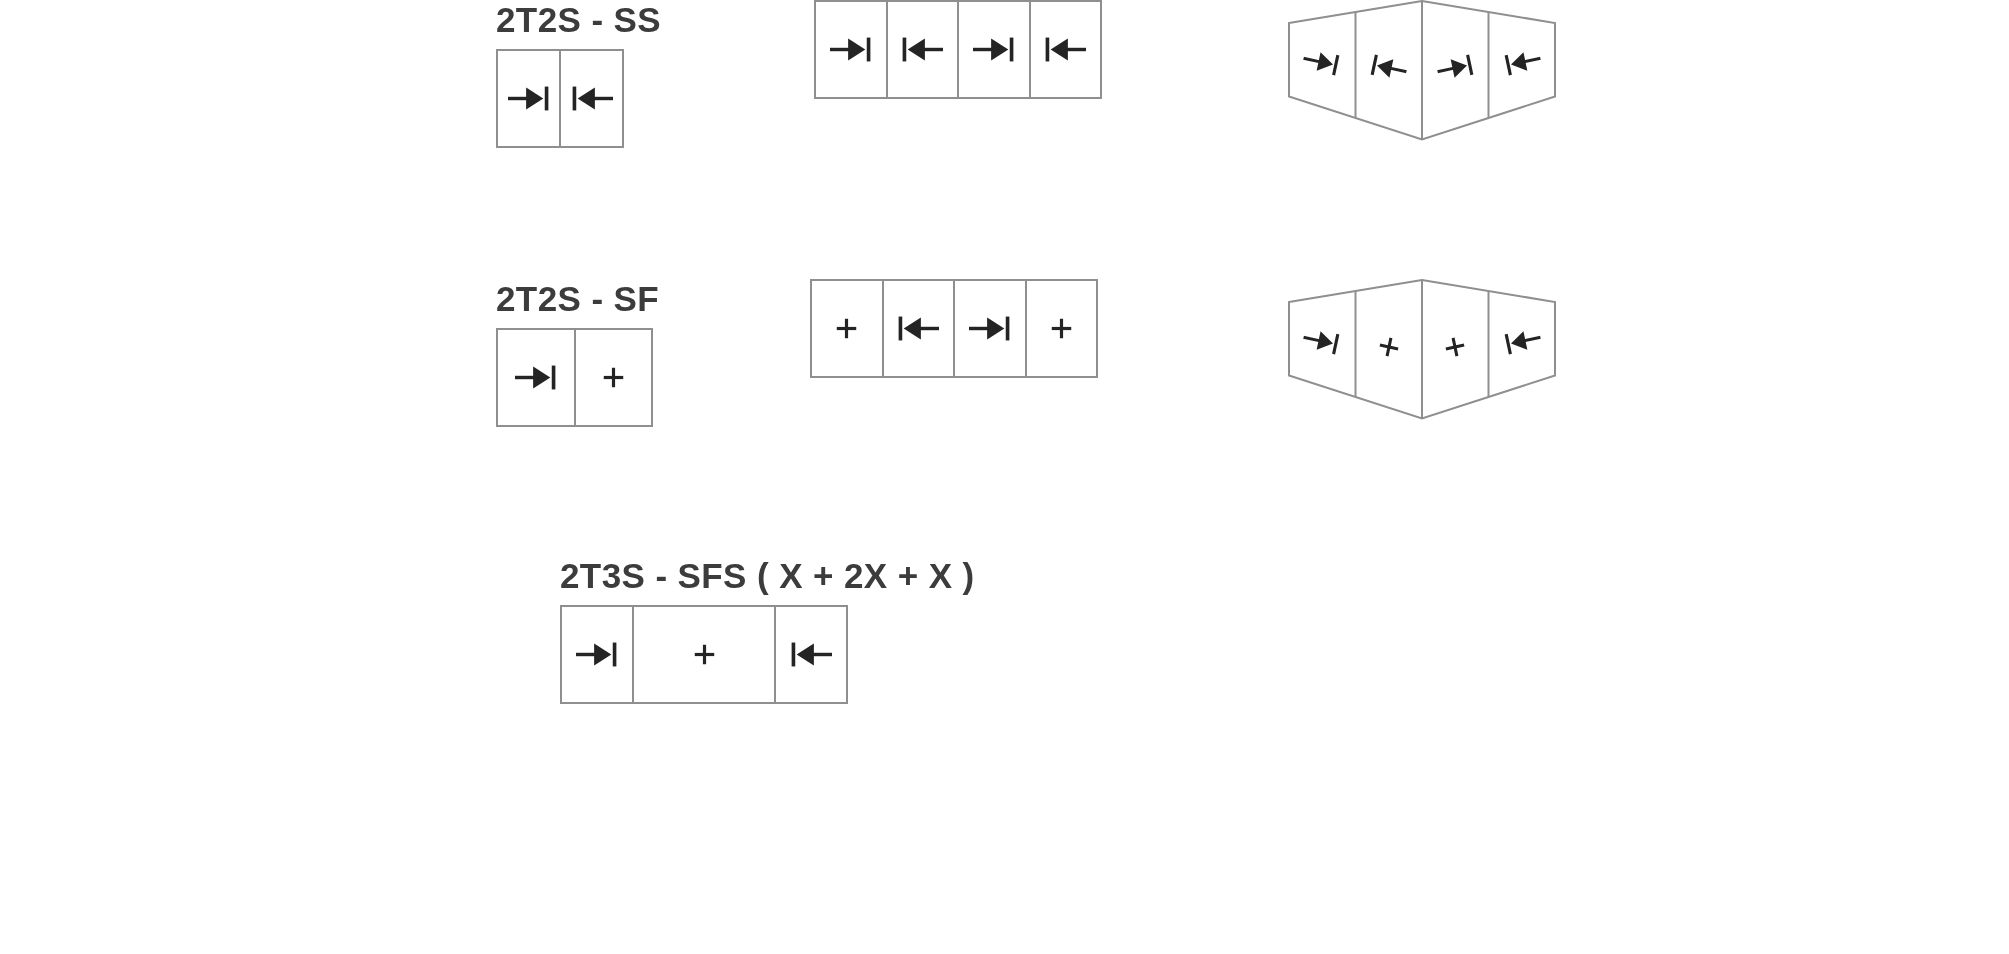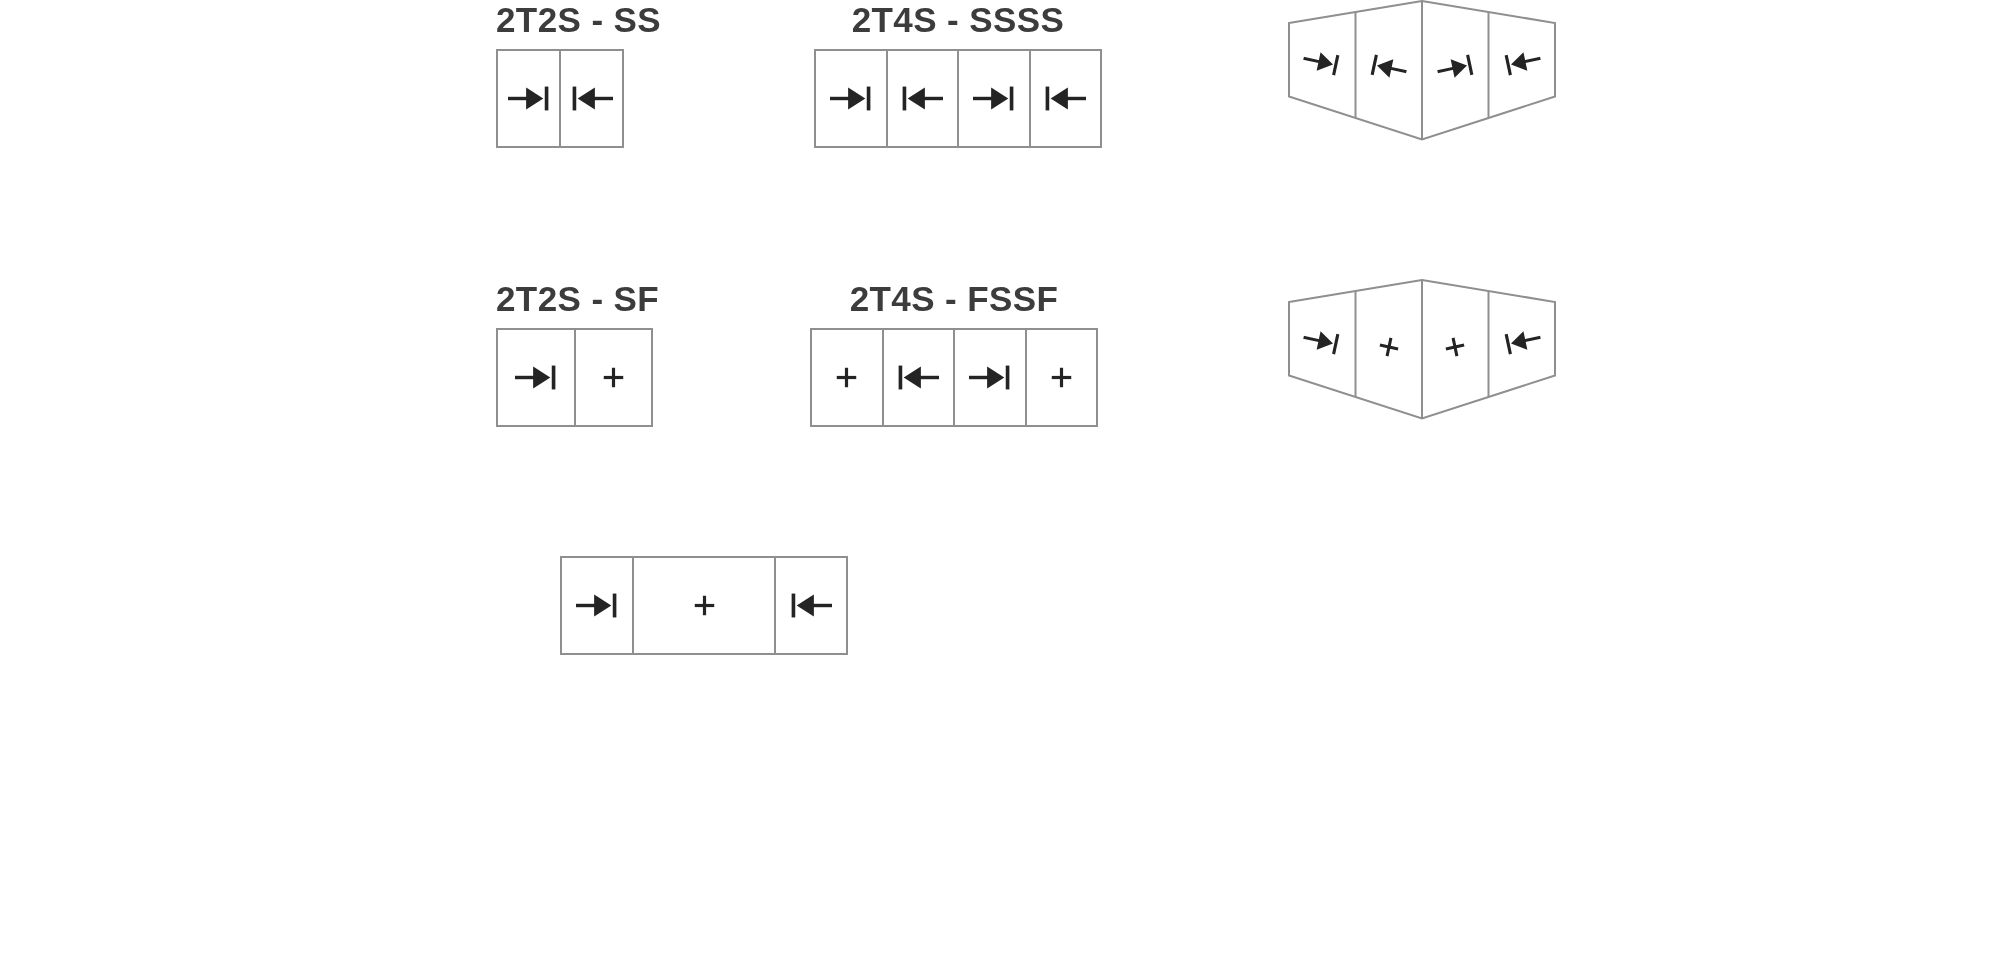--- a/index.html
+++ b/index.html
@@ -61,21 +61,20 @@
             <rect x="0" y="13.2" width="21" height="3.6"></rect>
             <polygon points="19,3.5 19,26.5 37,15"></polygon>
             <rect x="38.5" y="2.5" width="3.8" height="25"></rect>
           </g>
         </svg>
       </div>
     </div>
 </section>
 
 <section class="diagram d2">
-  <div class="title">2T4S - SSSS</div>
   <div class="box">
       <div class="cell" style="flex: 1 1 0px;">
         <svg class="sym arrow" viewBox="0 0 44 30">
           <rect x="0" y="13.2" width="21" height="3.6"></rect>
           <polygon points="19,3.5 19,26.5 37,15"></polygon>
           <rect x="38.5" y="2.5" width="3.8" height="25"></rect>
         </svg>
       </div>
       <div class="cell" style="flex: 1 1 0px;">
         <svg class="sym arrow" viewBox="0 0 44 30">
@@ -161,21 +160,20 @@
       <div class="cell" style="flex: 1 1 0px;">
         <svg class="sym plus" viewBox="0 0 26 26">
           <rect x="11.2" y="2" width="3.6" height="22"></rect>
           <rect x="2" y="11.2" width="22" height="3.6"></rect>
         </svg>
       </div>
     </div>
 </section>
 
 <section class="diagram d5">
-  <div class="title">2T4S - FSSF</div>
   <div class="box">
       <div class="cell" style="flex: 1 1 0px;">
         <svg class="sym plus" viewBox="0 0 26 26">
           <rect x="11.2" y="2" width="3.6" height="22"></rect>
           <rect x="2" y="11.2" width="22" height="3.6"></rect>
         </svg>
       </div>
       <div class="cell" style="flex: 1 1 0px;">
         <svg class="sym arrow" viewBox="0 0 44 30">
           <g transform="translate(44,0) scale(-1,1)">
@@ -234,20 +232,21 @@
             <rect x="0" y="13.2" width="21" height="3.6"></rect>
             <polygon points="19,3.5 19,26.5 37,15"></polygon>
             <rect x="38.5" y="2.5" width="3.8" height="25"></rect>
           </g>
         </svg>
       </span>
   </div>
 </section>
 
 <section class="diagram d7">
+  <div class="title">2T3S - SFS ( X + 2X + X )</div>
   <div class="box">
       <div class="cell" style="flex: 1 1 0px;">
         <svg class="sym arrow" viewBox="0 0 44 30">
           <rect x="0" y="13.2" width="21" height="3.6"></rect>
           <polygon points="19,3.5 19,26.5 37,15"></polygon>
           <rect x="38.5" y="2.5" width="3.8" height="25"></rect>
         </svg>
       </div>
       <div class="cell" style="flex: 2 1 0px;">
         <svg class="sym plus" viewBox="0 0 26 26">

